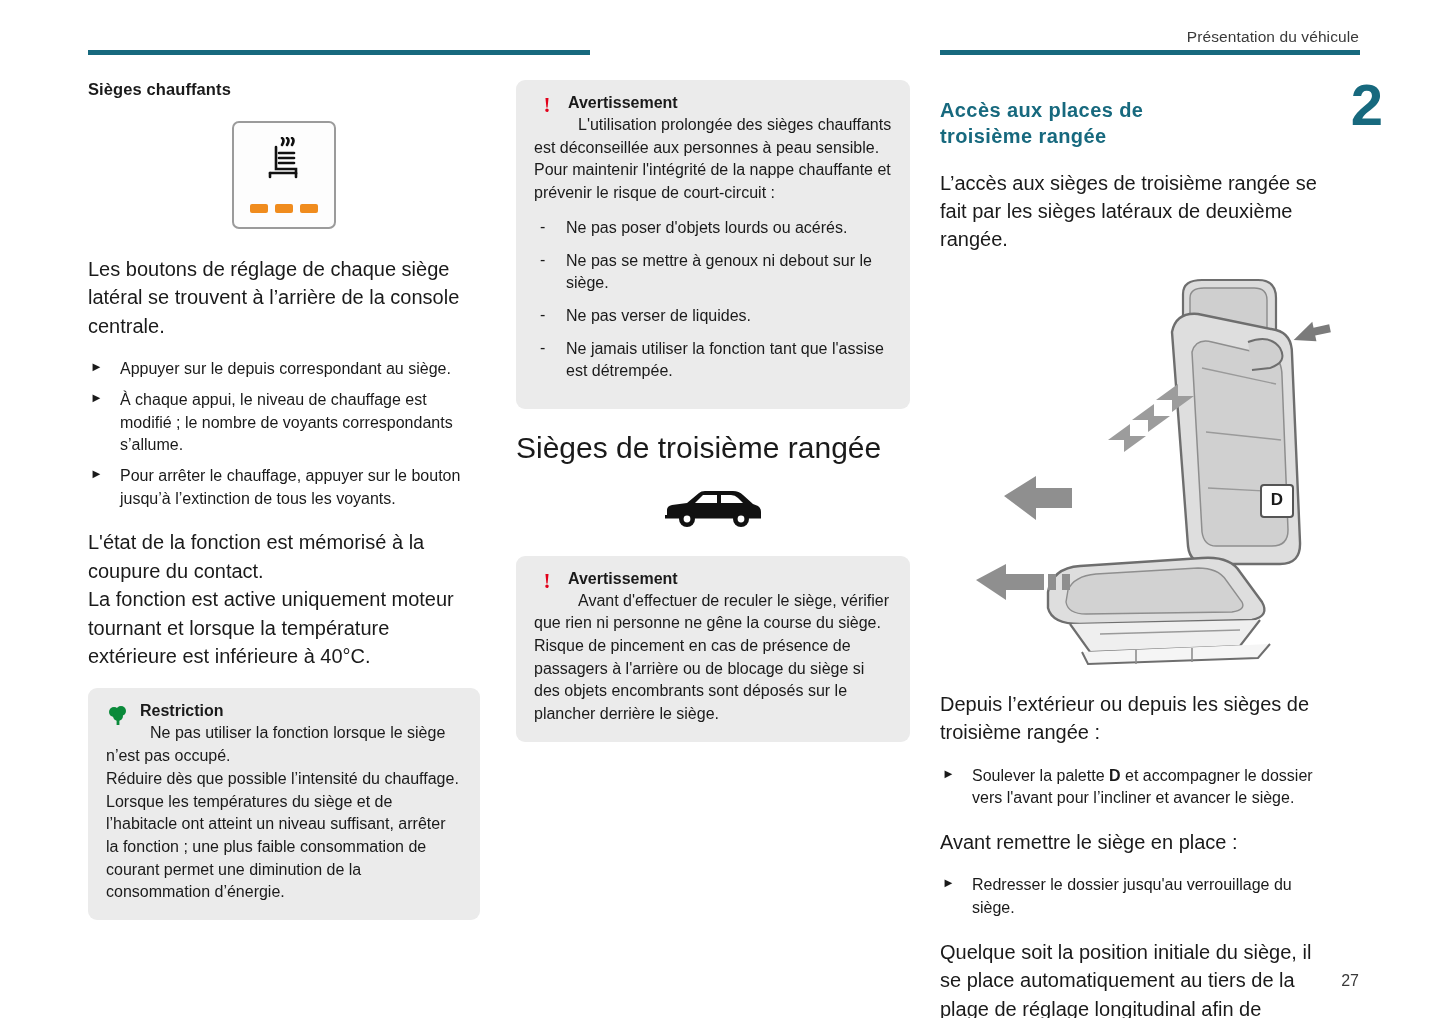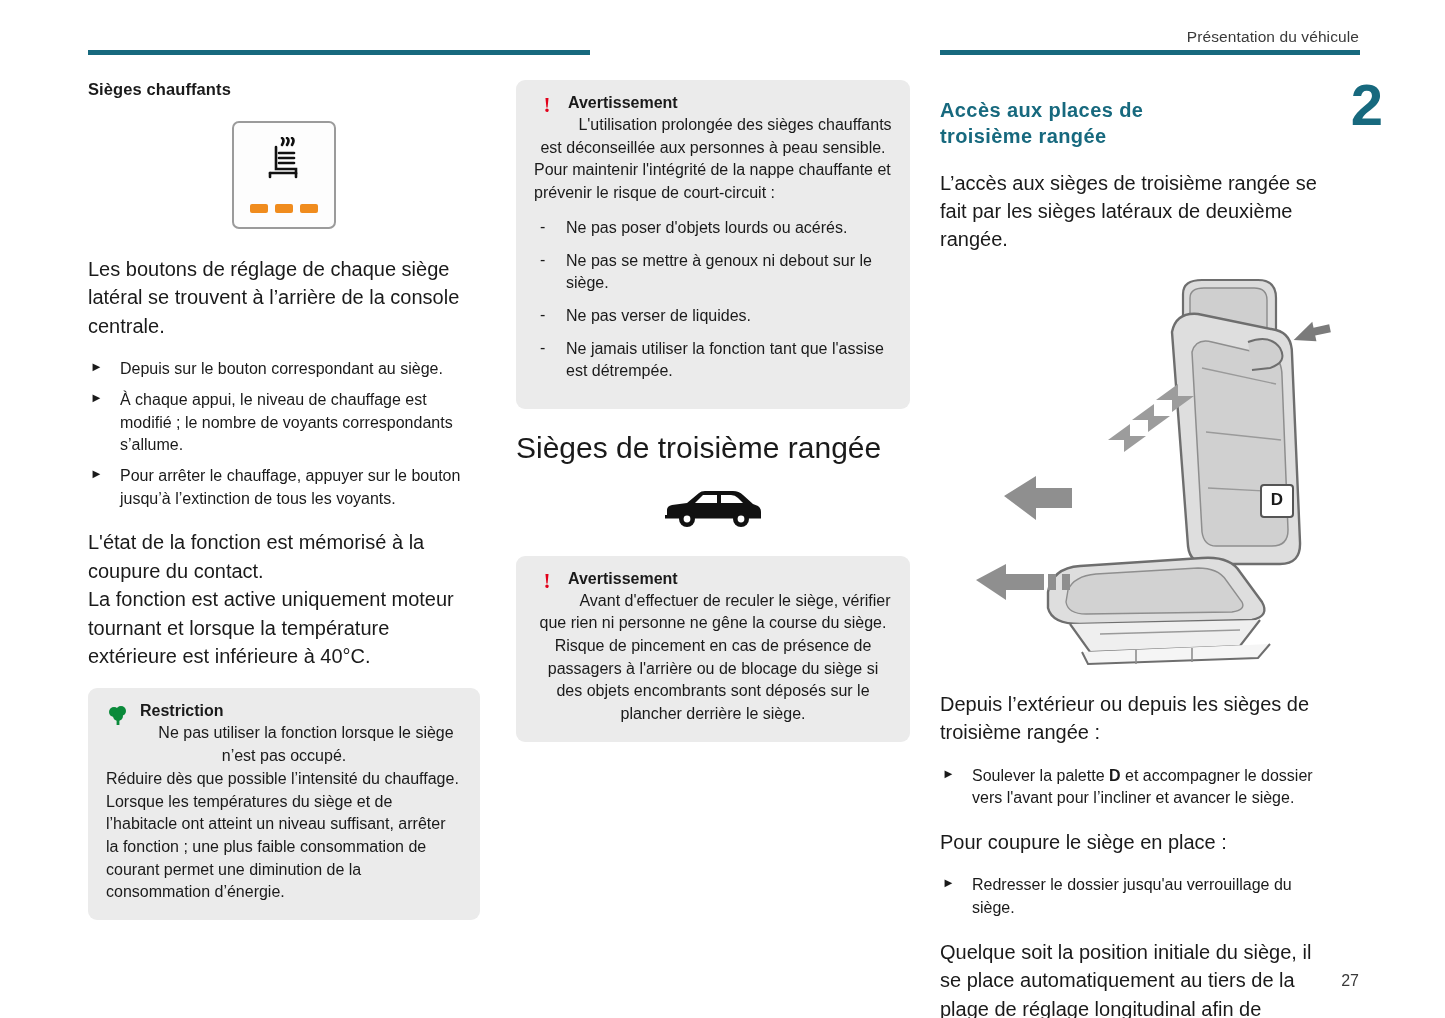--- a/index.html
+++ b/index.html
@@ -169,21 +169,21 @@
     margin-top: 1px;
   }
   .warn-bang {
     color: #e2001a;
     font-weight: bold;
     font-size: 21px;
     line-height: 1;
     text-align: center;
     font-family: "Liberation Serif", serif;
   }
-  .callout .callout-indent-first { text-indent: 18px; text-align: center; }
+  .callout .callout-indent-first { text-indent: 18px; }
   .callout ul.dash-list { margin-top: 12px; margin-bottom: 0; }
 
   
   .seat-switch-wrap {
     text-align: center;
     margin-bottom: 22px;
   }
   .seat-switch {
     display: inline-block;
     width: 100px;
@@ -279,21 +279,21 @@
         <span class="led"></span>
         <span class="led"></span>
         <span class="led"></span>
       </span>
     </div>
   </div>
 
   <p class="body-text">Les boutons de réglage de chaque siège latéral se trouvent à l’arrière de la console centrale.</p>
 
   <ul class="arrow-list">
-    <li><span class="marker">►</span><span>Depuis sur le bouton correspondant au siège.</span></li>
+    <li><span class="marker">►</span><span>Appuyer sur le depuis correspondant au siège.</span></li>
     <li><span class="marker">►</span><span>À chaque appui, le niveau de chauffage est modifié ; le nombre de voyants correspondants s’allume.</span></li>
     <li><span class="marker">►</span><span>Pour arrêter le chauffage, appuyer sur le bouton jusqu’à l’extinction de tous les voyants.</span></li>
   </ul>
 
   <p class="body-text nogap">L'état de la fonction est mémorisé à la coupure du contact.</p>
   <p class="body-text">La fonction est active uniquement moteur tournant et lorsque la température extérieure est inférieure à 40°C.</p>
 
   <div class="callout">
     <span class="callout-icon">
       <svg width="24" height="24" viewBox="0 0 24 24" aria-hidden="true">
@@ -414,21 +414,21 @@
     </svg>
     <div class="callout-label-D">D</div>
   </div>
 
   <p class="body-text">Depuis l’extérieur ou depuis les sièges de troisième rangée :</p>
 
   <ul class="arrow-list">
     <li><span class="marker">►</span><span>Soulever la palette <b class="bold-ref">D</b> et accompagner le dossier vers l'avant pour l’incliner et avancer le siège.</span></li>
   </ul>
 
-  <p class="body-text">Pour coupure le siège en place :</p>
+  <p class="body-text">Avant remettre le siège en place :</p>
 
   <ul class="arrow-list">
     <li><span class="marker">►</span><span>Redresser le dossier jusqu'au verrouillage du siège.</span></li>
   </ul>
 
   <p class="body-text">Quelque soit la position initiale du siège, il se place automatiquement au tiers de la plage de réglage longitudinal afin de préserver un espace suffisant pour les passagers des sièges de troisième rangée.</p>
 
 </div>
 
 </body></html>

